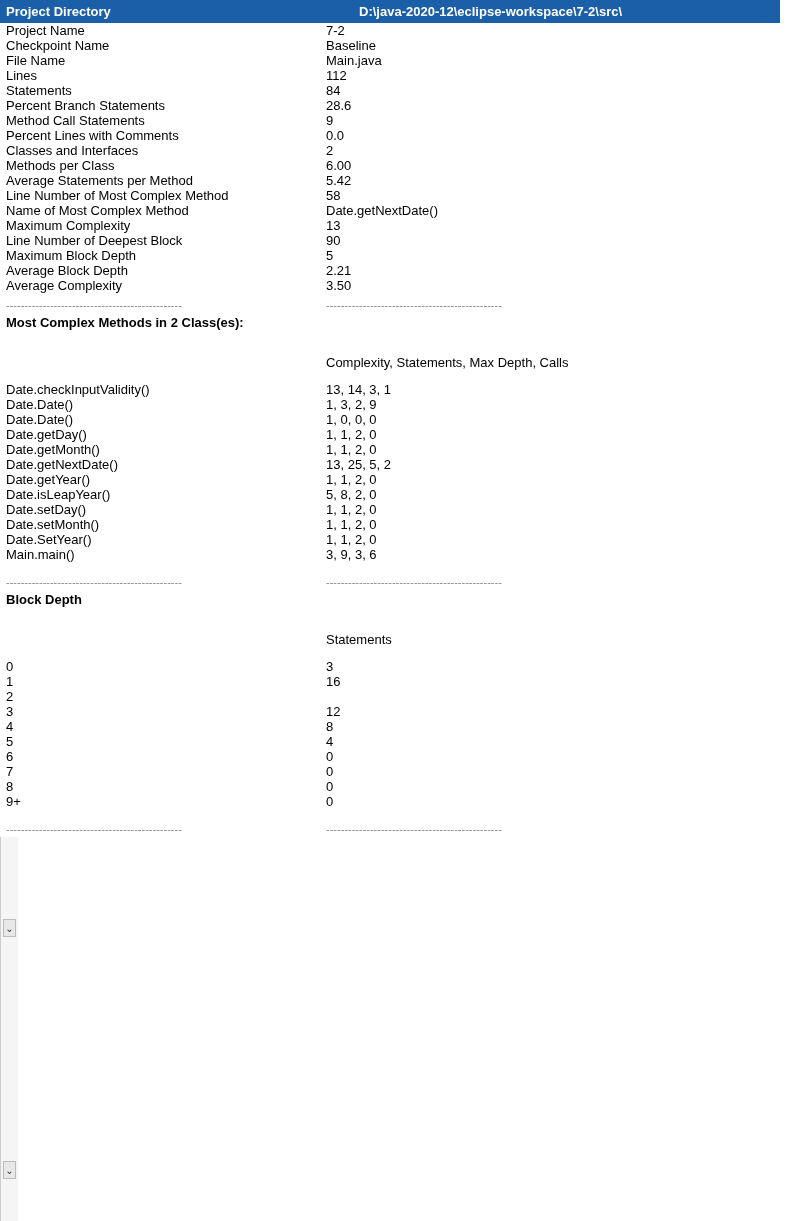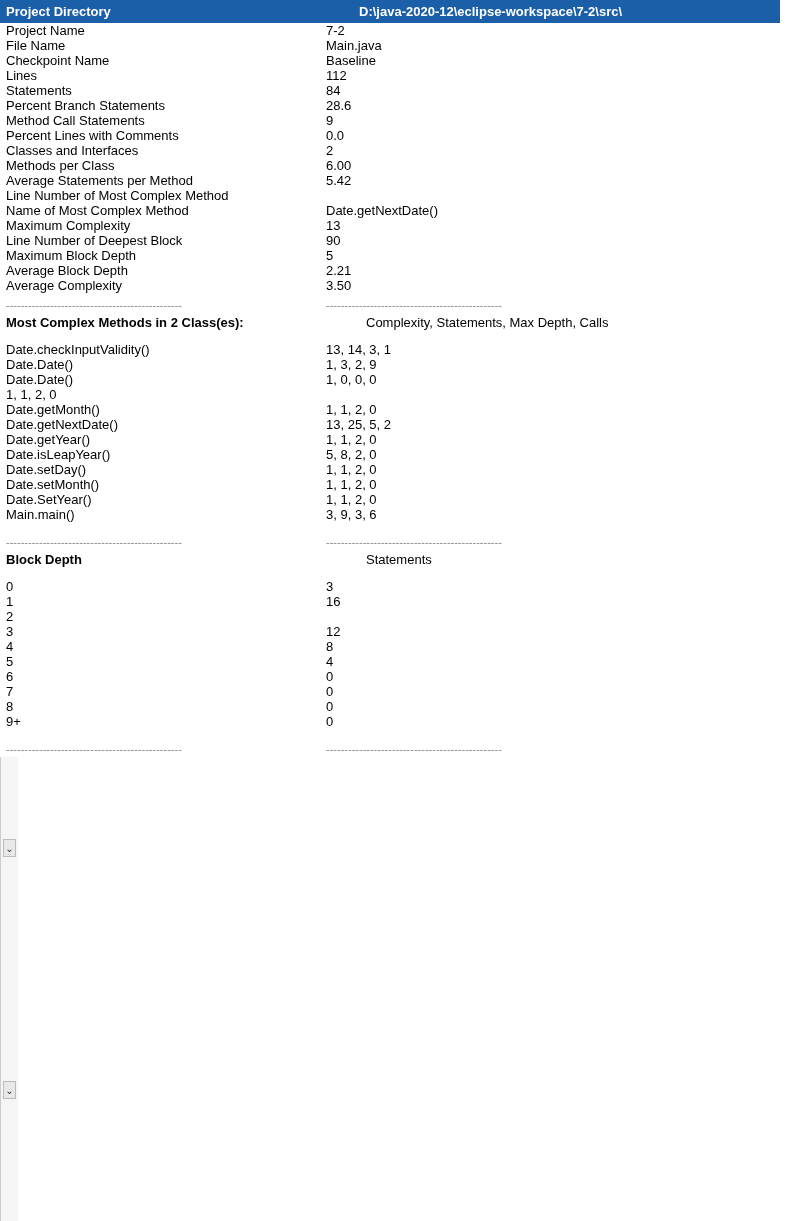--- a/index.html
+++ b/index.html
@@ -51,28 +51,28 @@
       letter-spacing: 0;
     }
     .separator-row .col-right {
       flex: 1;
       color: #888;
       font-size: 11px;
     }
     .section-header-row {
       display: flex;
       padding: 2px 6px 4px 6px;
-      gap: 40px;
     }
     .section-header-row .col-left {
       width: 320px;
       font-weight: bold;
     }
     .section-header-row .col-right {
       flex: 1;
+      margin-top: 40px;
     }
     .spacer {
       height: 8px;
     }
     .outer {
       display: flex;
       position: relative;
       flex-direction: column;
     }
     .right-panel {
@@ -105,28 +105,28 @@
       <div class="col-left">Project Directory</div>
       <div class="col-right">D:\java-2020-12\eclipse-workspace\7-2\src\</div>
     </div>
 
     <div id="main-rows">
         <div class="data-row">
       <div class="col-left">Project Name</div>
       <div class="col-right">7-2</div>
     </div>
         <div class="data-row">
+      <div class="col-left">Checkpoint Name</div>
+      <div class="col-right">Baseline</div>
+    </div>
+        <div class="data-row">
       <div class="col-left">File Name</div>
       <div class="col-right">Main.java</div>
     </div>
         <div class="data-row">
-      <div class="col-left">Checkpoint Name</div>
-      <div class="col-right">Baseline</div>
-    </div>
-        <div class="data-row">
       <div class="col-left">Lines</div>
       <div class="col-right">112</div>
     </div>
         <div class="data-row">
       <div class="col-left">Statements</div>
       <div class="col-right">84</div>
     </div>
         <div class="data-row">
       <div class="col-left">Percent Branch Statements</div>
       <div class="col-right">28.6</div>
@@ -146,20 +146,21 @@
         <div class="data-row">
       <div class="col-left">Methods per Class</div>
       <div class="col-right">6.00</div>
     </div>
         <div class="data-row">
       <div class="col-left">Average Statements per Method</div>
       <div class="col-right">5.42</div>
     </div>
         <div class="data-row">
       <div class="col-left">Line Number of Most Complex Method</div>
+      <div class="col-right">58</div>
     </div>
         <div class="data-row">
       <div class="col-left">Name of Most Complex Method</div>
       <div class="col-right">Date.getNextDate()</div>
     </div>
         <div class="data-row">
       <div class="col-left">Maximum Complexity</div>
       <div class="col-right">13</div>
     </div>
         <div class="data-row">
@@ -199,20 +200,21 @@
     </div>
         <div class="data-row">
       <div class="col-left">Date.Date()</div>
       <div class="col-right">1, 3, 2, 9</div>
     </div>
         <div class="data-row">
       <div class="col-left">Date.Date()</div>
       <div class="col-right">1, 0, 0, 0</div>
     </div>
         <div class="data-row">
+      <div class="col-left">Date.getDay()</div>
       <div class="col-right">1, 1, 2, 0</div>
     </div>
         <div class="data-row">
       <div class="col-left">Date.getMonth()</div>
       <div class="col-right">1, 1, 2, 0</div>
     </div>
         <div class="data-row">
       <div class="col-left">Date.getNextDate()</div>
       <div class="col-right">13, 25, 5, 2</div>
     </div>

